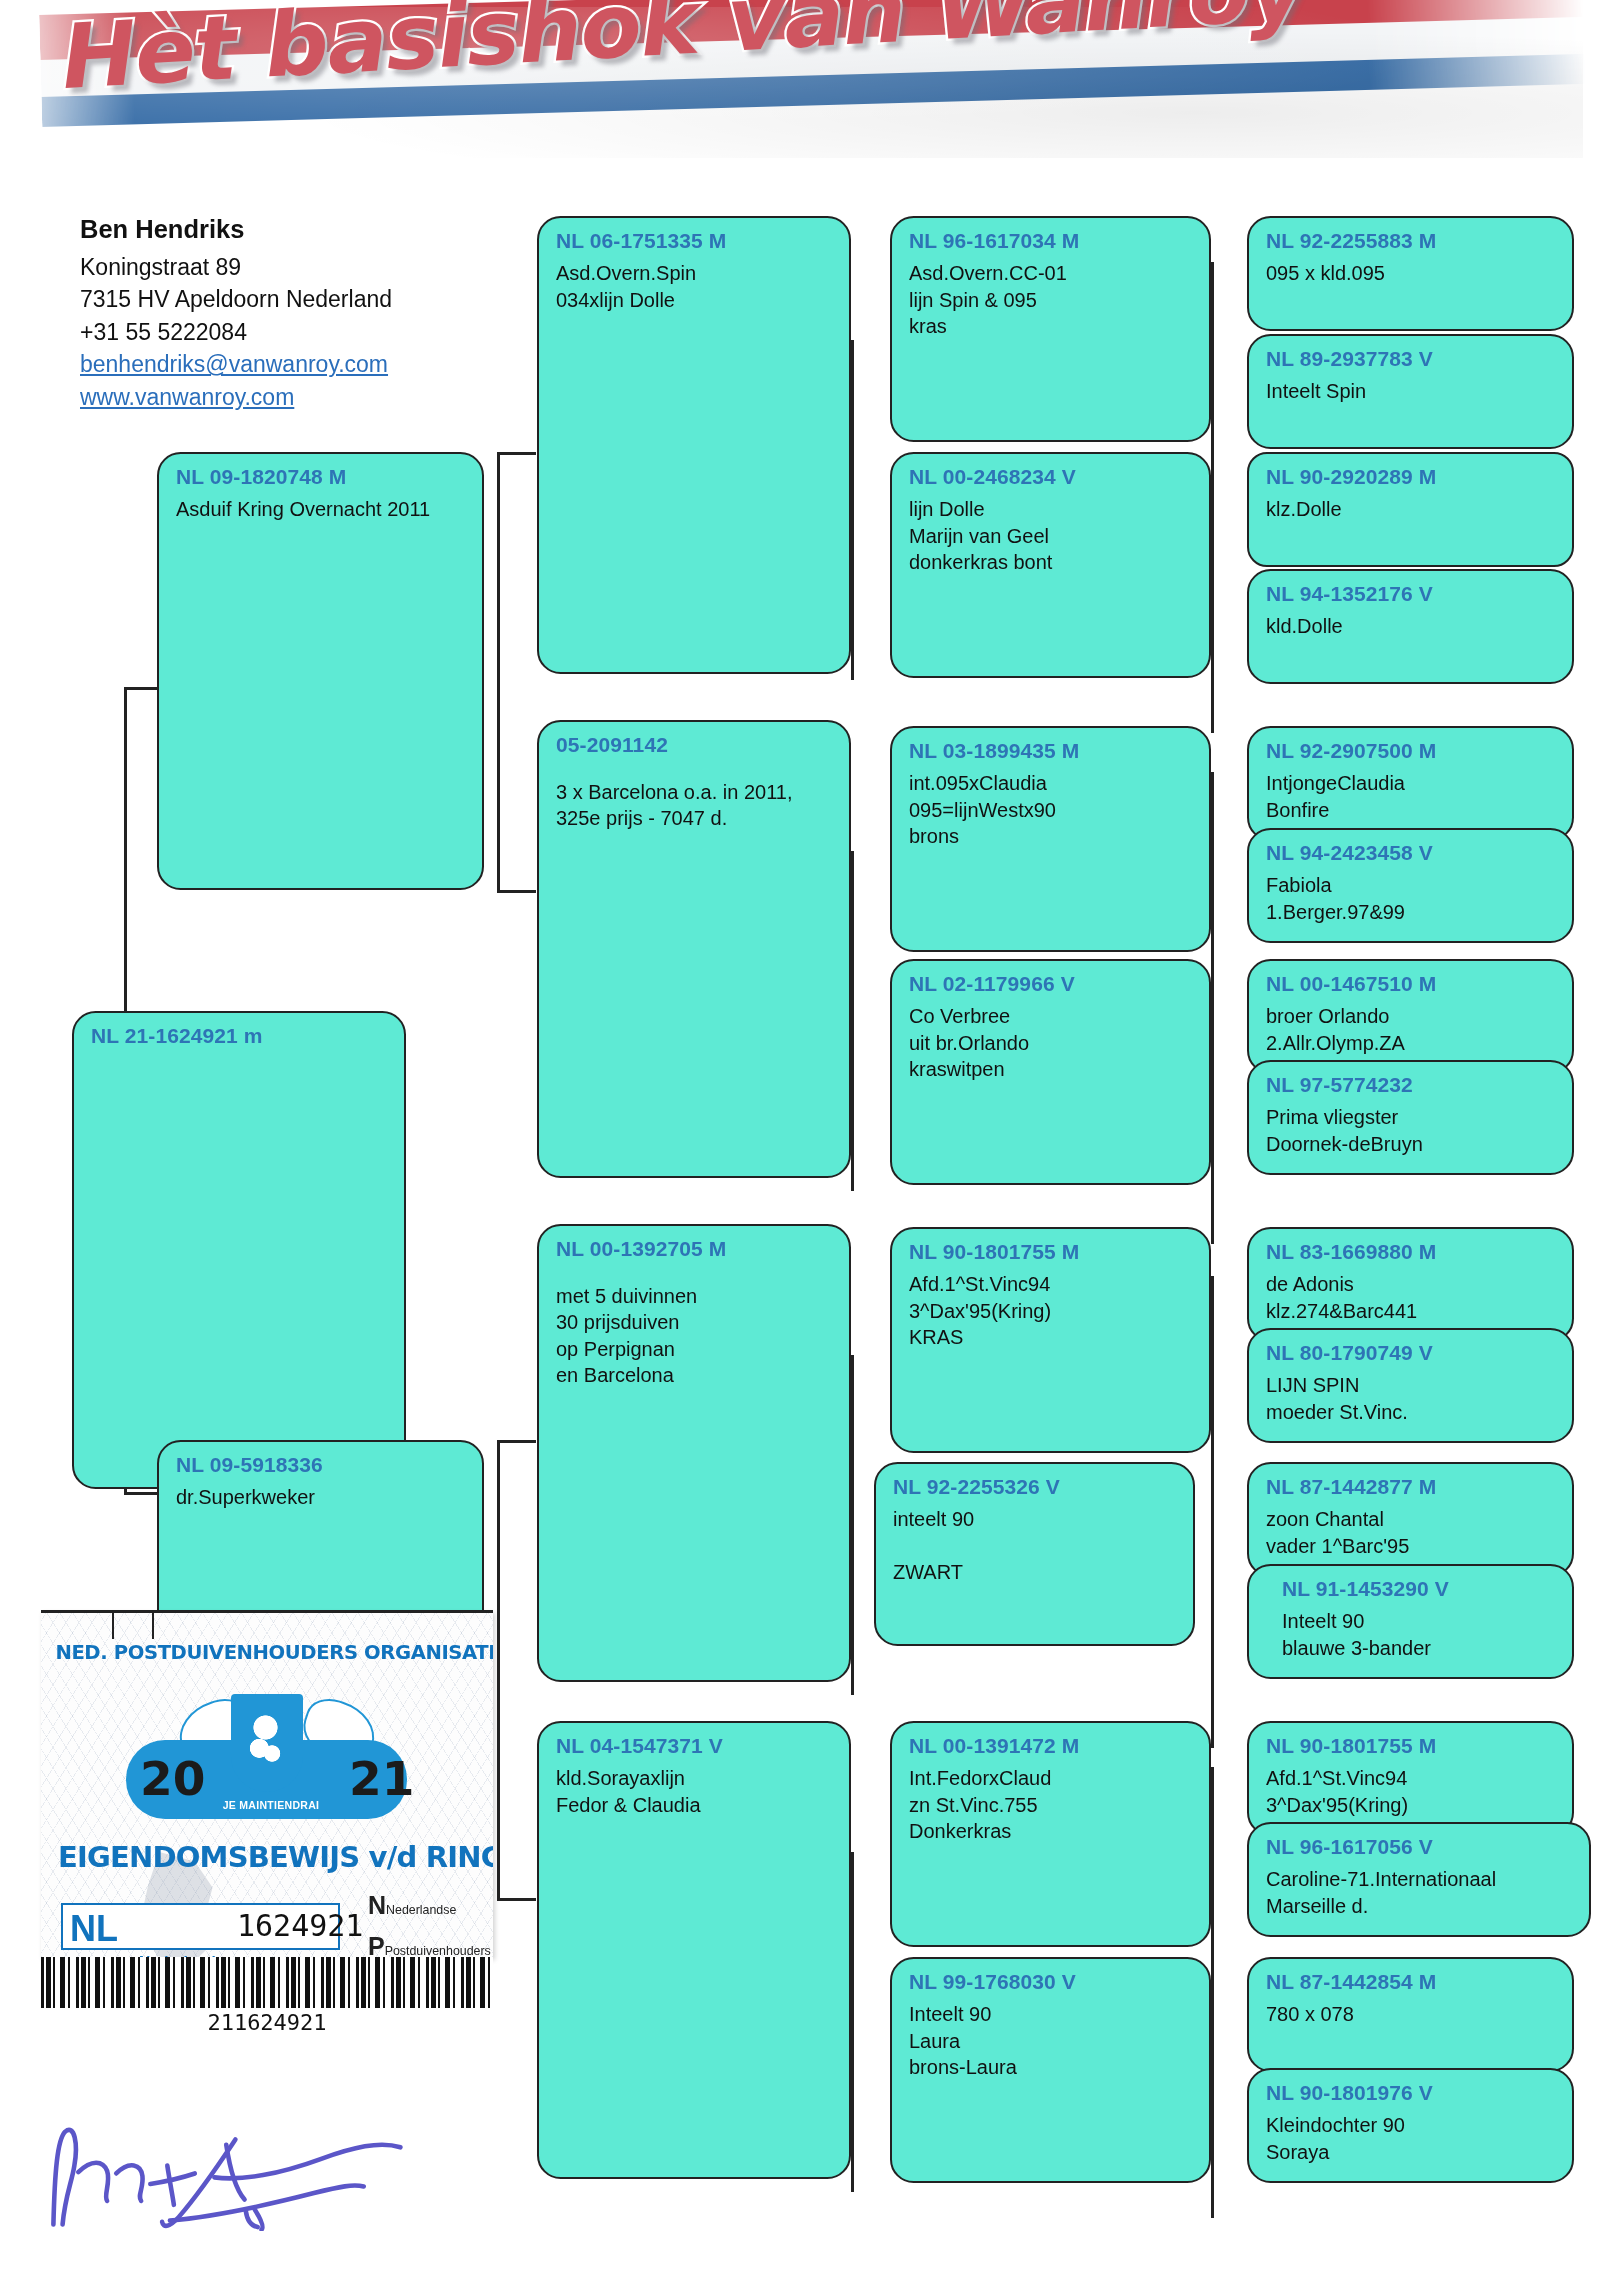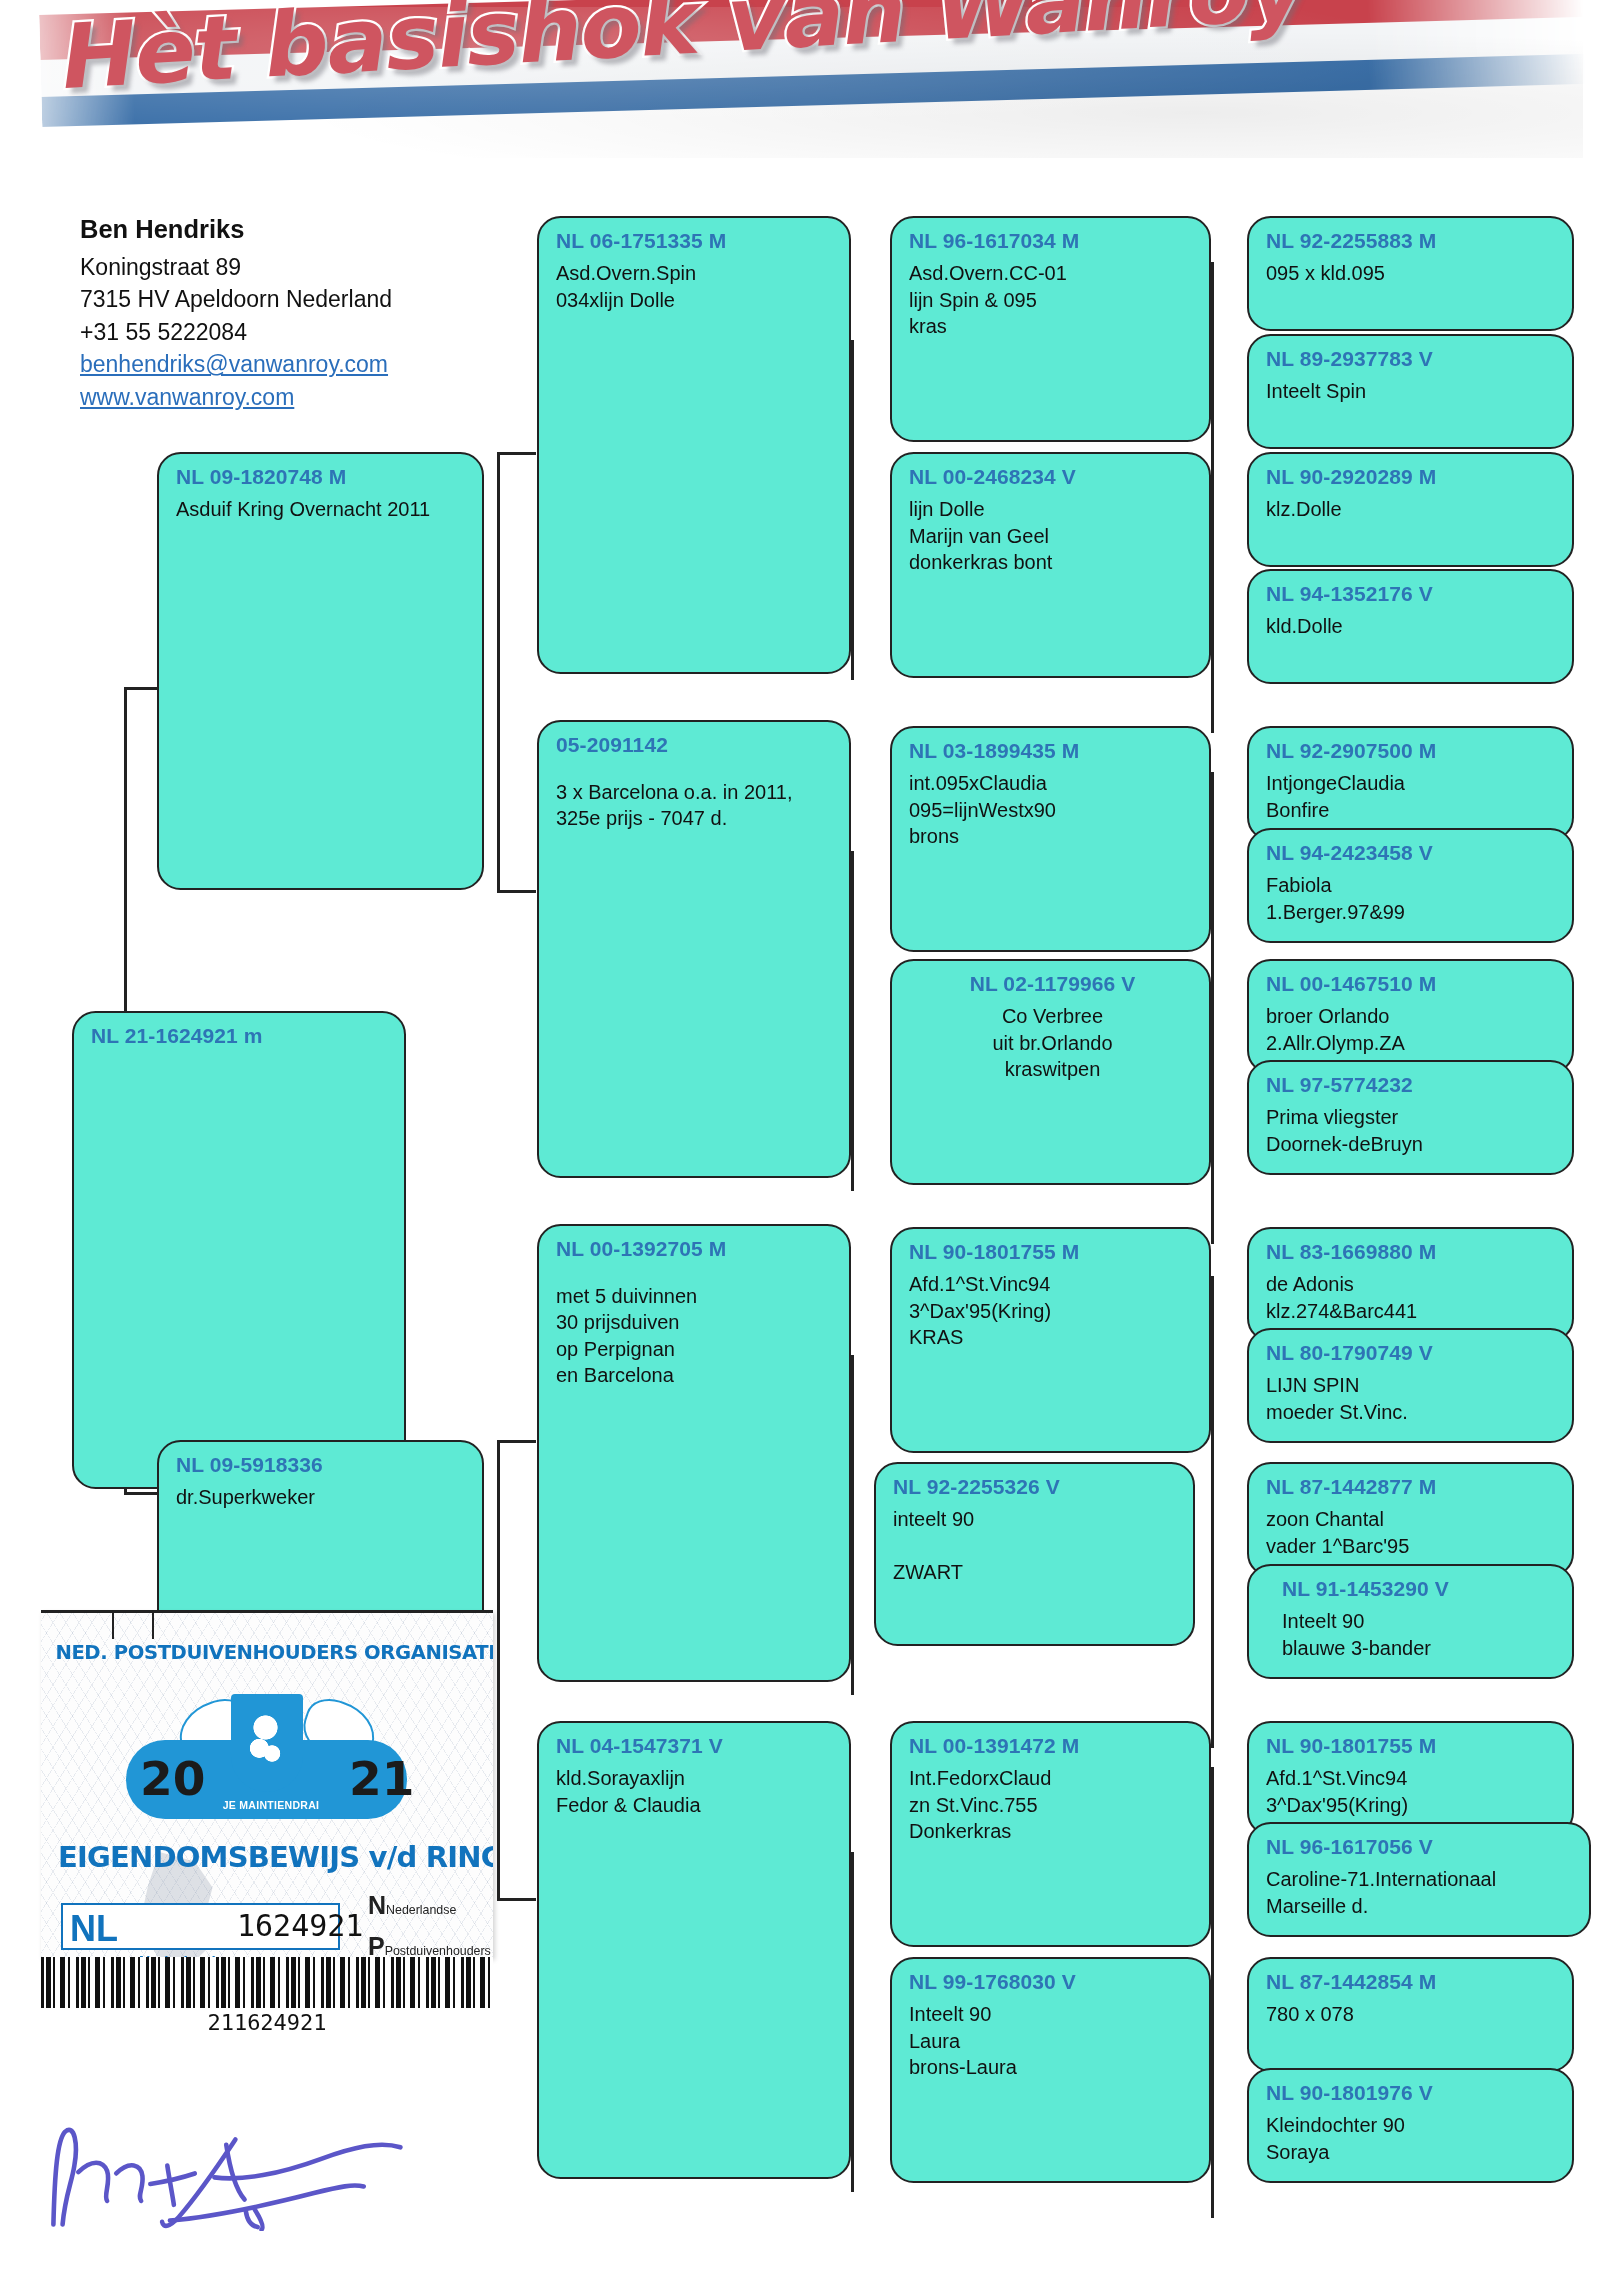--- a/index.html
+++ b/index.html
@@ -221,21 +221,21 @@
     <div class="ln">Marijn van Geel</div>
     <div class="ln">donkerkras bont</div>
   </div>
 
   <div class="bx" style="left:890px;top:726px;width:321px;height:226px;">
     <div class="id">NL 03-1899435 M</div>
     <div class="ln">int.095xClaudia</div>
     <div class="ln">095=lijnWestx90</div>
     <div class="ln">brons</div>
   </div>
-  <div class="bx" style="left:890px;top:959px;width:321px;height:226px;text-align:center;">
+  <div class="bx" style="left:890px;top:959px;width:321px;height:226px;">
     <div class="id">NL 02-1179966 V</div>
     <div class="ln">Co Verbree</div>
     <div class="ln">uit br.Orlando</div>
     <div class="ln">kraswitpen</div>
   </div>
 
   <div class="bx" style="left:890px;top:1227px;width:321px;height:226px;">
     <div class="id">NL 90-1801755 M</div>
     <div class="ln">Afd.1^St.Vinc94</div>
     <div class="ln">3^Dax'95(Kring)</div>
@@ -263,21 +263,21 @@
 
   <div class="bx" style="left:1247px;top:216px;width:327px;height:115px;">
     <div class="id">NL 92-2255883 M</div>
     <div class="ln">095 x kld.095</div>
   </div>
   <div class="bx" style="left:1247px;top:334px;width:327px;height:115px;">
     <div class="id">NL 89-2937783 V</div>
     <div class="ln">Inteelt Spin</div>
   </div>
 
-  <div class="bx" style="left:1247px;top:452px;width:327px;height:115px;">
+  <div class="bx" style="left:1247px;top:452px;width:327px;height:115px;border-radius:20px;">
     <div class="id">NL 90-2920289 M</div>
     <div class="ln">klz.Dolle</div>
   </div>
   <div class="bx" style="left:1247px;top:569px;width:327px;height:115px;">
     <div class="id">NL 94-1352176 V</div>
     <div class="ln">kld.Dolle</div>
   </div>
 
   <div class="bx" style="left:1247px;top:726px;width:327px;height:115px;">
     <div class="id">NL 92-2907500 M</div>

